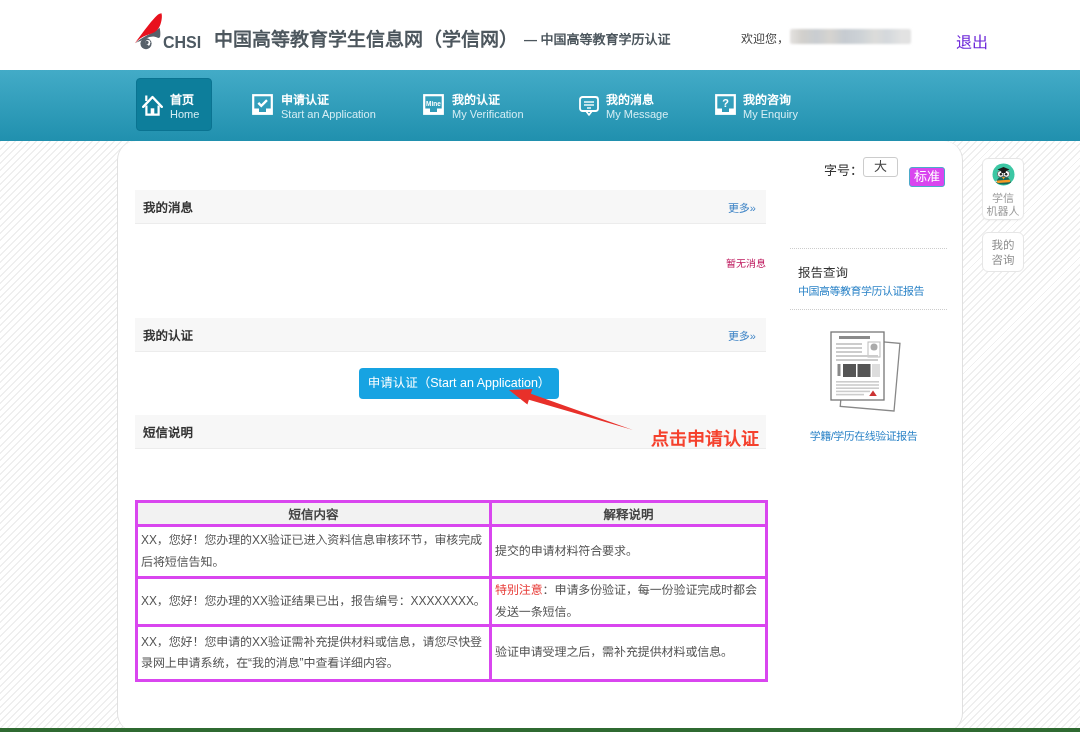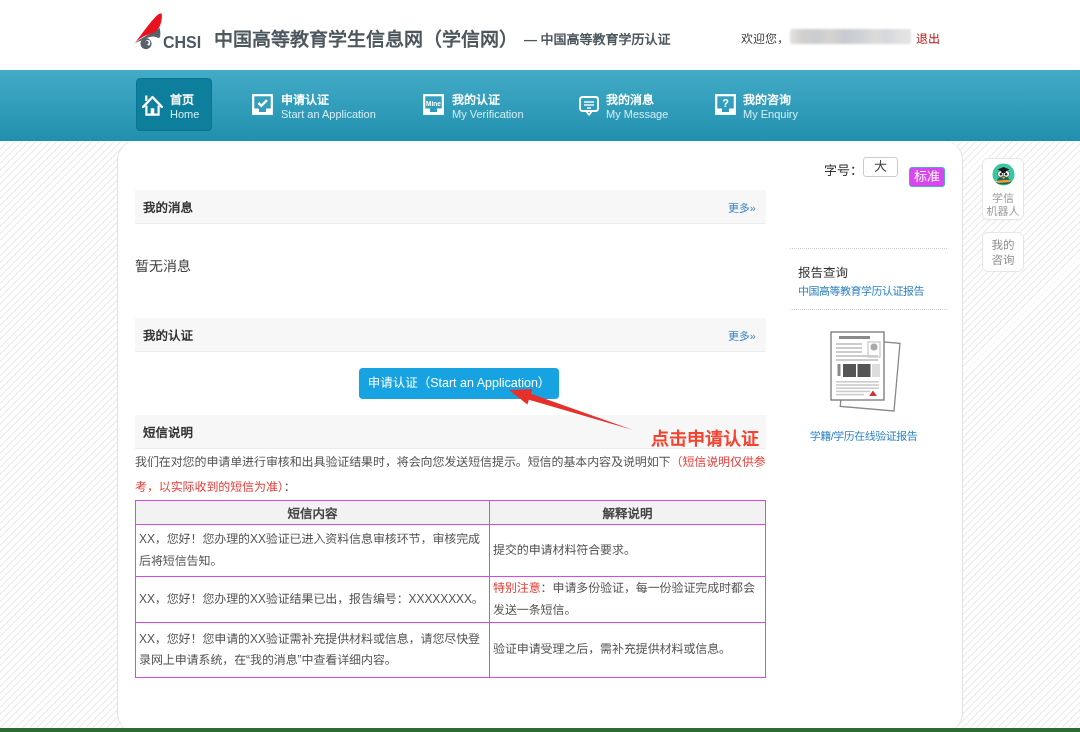--- a/index.html
+++ b/index.html
@@ -11,21 +11,21 @@
 
 .hdr { position:absolute; left:0; top:0; width:1080px; height:70px; background:#fff; }
 .logo { position:absolute; left:131px; top:12px; }
 .chsi { position:absolute; left:163px; top:34px; font-size:16px; font-weight:bold; color:#4e5a63; }
 .title-big { position:absolute; left:214px; top:24px; font-size:19px; font-weight:bold; color:#4d575e; }
 .title-small { position:absolute; left:524px; top:29px; font-size:13px; font-weight:bold; color:#4d575e; }
 .welcome { position:absolute; left:741px; top:29px; font-size:12px; color:#404040; }
 .blur { position:absolute; left:790px; top:29px; width:121px; height:15px; border-radius:2px;
   background:linear-gradient(90deg,#e4e2e0 0%,#d2d0cc 10%,#c9cdd1 22%,#d6d4d0 33%,#c6cbd1 45%,#cdd2d6 58%,#dcdcda 70%,#d4d8dc 80%,#e2e2e2 92%);
   filter:blur(1px); }
-.logout { position:absolute; left:916px; top:29px; font-size:12px; color:#b91c1c; }
+.logout { position:absolute; left:956px; top:29px; font-size:16px; color:#6d28d9; }
 
 
 .nav { position:absolute; left:0; top:70px; width:1080px; height:71px;
   background:linear-gradient(#43abc7,#2090ae); }
 .nav-active { position:absolute; left:136px; top:8px; width:76px; height:53px; background:#0d7e9b;
   border:1px solid #0a7391; border-radius:4px; }
 .nav .cn { position:absolute; font-size:12px; font-weight:bold; color:#fff; }
 .nav .en { position:absolute; font-size:11px; color:#d5edf4; }
 .nav svg { position:absolute; }
 
@@ -34,28 +34,28 @@
   background:repeating-linear-gradient(135deg,#efefef 0 1.4px,#ffffff 1.4px 5px); }
 .wrap { position:absolute; left:117px; top:0; width:846px; height:591px; background:#fff;
   border-left:1px solid #e0e0e0; border-right:1px solid #e0e0e0;border-radius:19px; }
 .greenline { position:absolute; left:0; top:728px; width:1080px; height:4px; background:#2f6a31; }
 
 
 .secbar { position:absolute; left:17px; width:631px; height:34px; background:#f7f7f7;
   border-bottom:1px solid #ececec; }
 .secbar .t { position:absolute; left:8px; top:7px; font-size:12.5px; font-weight:bold; color:#333; }
 .secbar .more { position:absolute; right:10px; top:9px; font-size:11px; color:#4186c7; }
-.nomsg { position:absolute; left:17px; top:114px; width:631px; text-align:left; font-size:14px; color:#404040; }
+.nomsg { position:absolute; left:17px; top:114px; width:631px; text-align:right; font-size:10px; color:#be185d; }
 .applybtn { position:absolute; left:241px; top:227px; width:200px; height:31px; background:#17a3e2;
   border-radius:4px; color:#fff; font-size:12.5px; text-align:center; line-height:31px; }
 .clicktip { position:absolute; left:533px; top:283px; font-size:18px; font-weight:bold; color:#f5412d; z-index:6; }
 .intro { position:absolute; left:17px; top:309px; width:640px; font-size:12px; color:#555; line-height:25px; letter-spacing:-0.1px; }
 .red { color:#e8403c; }
 table.sms { position:absolute; left:17px; top:359px; width:630px; border-collapse:collapse; table-layout:fixed; }
-table.sms th, table.sms td { border:1px solid #d946ef; font-size:12px; }
+table.sms th, table.sms td { border:3px solid #d946ef; font-size:12px; }
 table.sms th { height:24px; background:#f2f2f2; font-weight:bold; color:#444; text-align:center; font-size:12.5px; }
 table.sms td { color:#555; line-height:21.5px; padding:1px 4px 1px 3px; vertical-align:middle; white-space:nowrap; letter-spacing:-0.1px; }
 
 
 .fontsize { position:absolute; left:706px; top:16px; width:124px; height:21px; }
 .fz-label { position:absolute; left:0; top:3px; font-size:13px; color:#333; }
 .fz-big { position:absolute; left:39px; top:0; width:35px; height:20px; background:#fff; border:1px solid #ccc;
   border-radius:3px; text-align:center; line-height:18px; font-size:13px; color:#444; }
 .fz-std { position:absolute; left:85px; top:10px; width:36px; height:20px; background:#d946ef; border:1px solid #4babc9;
   border-radius:3px; text-align:center; line-height:18px; font-size:13px; color:#fff; }
@@ -161,21 +161,20 @@
         </div>
       <div class="applybtn">申请认证（Start an Application）</div>
       <svg style="position:absolute;left:380px;top:240px;z-index:6" width="270" height="60" viewBox="0 0 270 60">
         <path d="M11,9 L34.4,8.1 L32.9,12.7 L135,49 L30.9,18.8 L29.4,23.4 Z" fill="#e8302a"></path>
       </svg>
       <div class="clicktip">点击申请认证</div>
 
       <div class="secbar" style="top:274px">
           <span class="t">短信说明</span>
         </div>
-      <div class="intro">我们在对您的申请单进行审核和出具验证结果时，将会向您发送短信提示。短信的基本内容及说明如下<span class="red">（短信说明仅供参<br>考，以实际收到的短信为准）</span>：</div>
       <table class="sms">
         <colgroup>
             <col style="width:354px">
             <col style="width:276px">
           </colgroup>
         <tbody>
             <tr>
               <th>短信内容</th>
               <th>解释说明</th>
             </tr>

